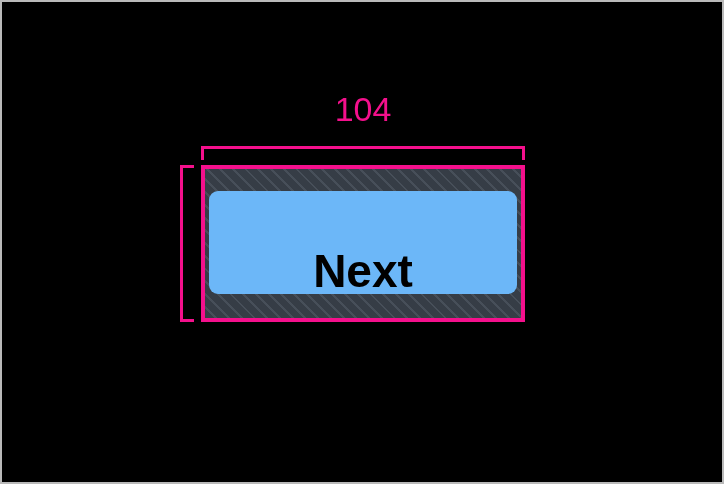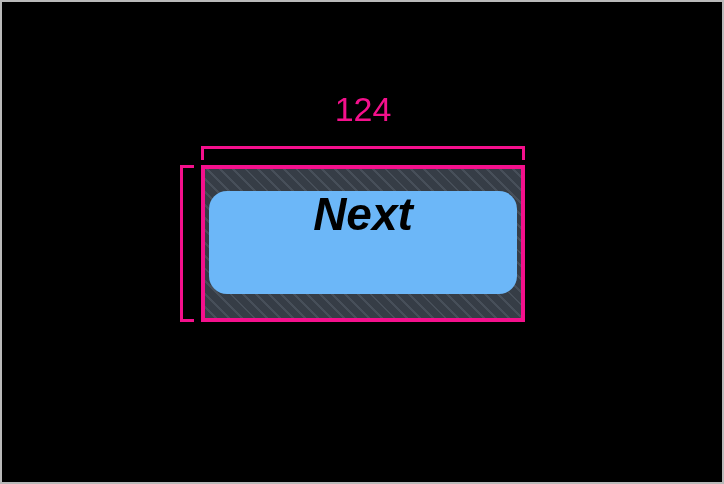--- a/index.html
+++ b/index.html
@@ -45,25 +45,24 @@
     );
   }
 
   .button-surface {
     position: absolute;
     left: 4px;
     top: 22px;
     right: 4px;
     bottom: 24px;
     background: #6cb7f8;
-    border-radius: 18px;
+    border-radius: 9px;
     display: flex;
-    align-items: flex-start;
+    align-items: flex-end;
     justify-content: center;
-    font-style: italic;
   }
 
   .button-label {
     color: #000000;
     font-family: "Liberation Sans", sans-serif;
     font-size: 46px;
     font-weight: bold;
     letter-spacing: 0px;
     line-height: 1;
     user-select: none;
@@ -120,21 +119,21 @@
     user-select: none;
   }
 </style>
 </head>
 <body>
 
 <div class="screen">
 
   <div class="inspector-canvas">
 
-    <div class="dim-width-value">124</div>
+    <div class="dim-width-value">104</div>
 
     <div class="dim-width-bracket"></div>
 
 
     <div class="dim-height-bracket"></div>
 
     <div class="measured-element">
 
       <div class="button-surface">
         <span class="button-label">Next</span>

